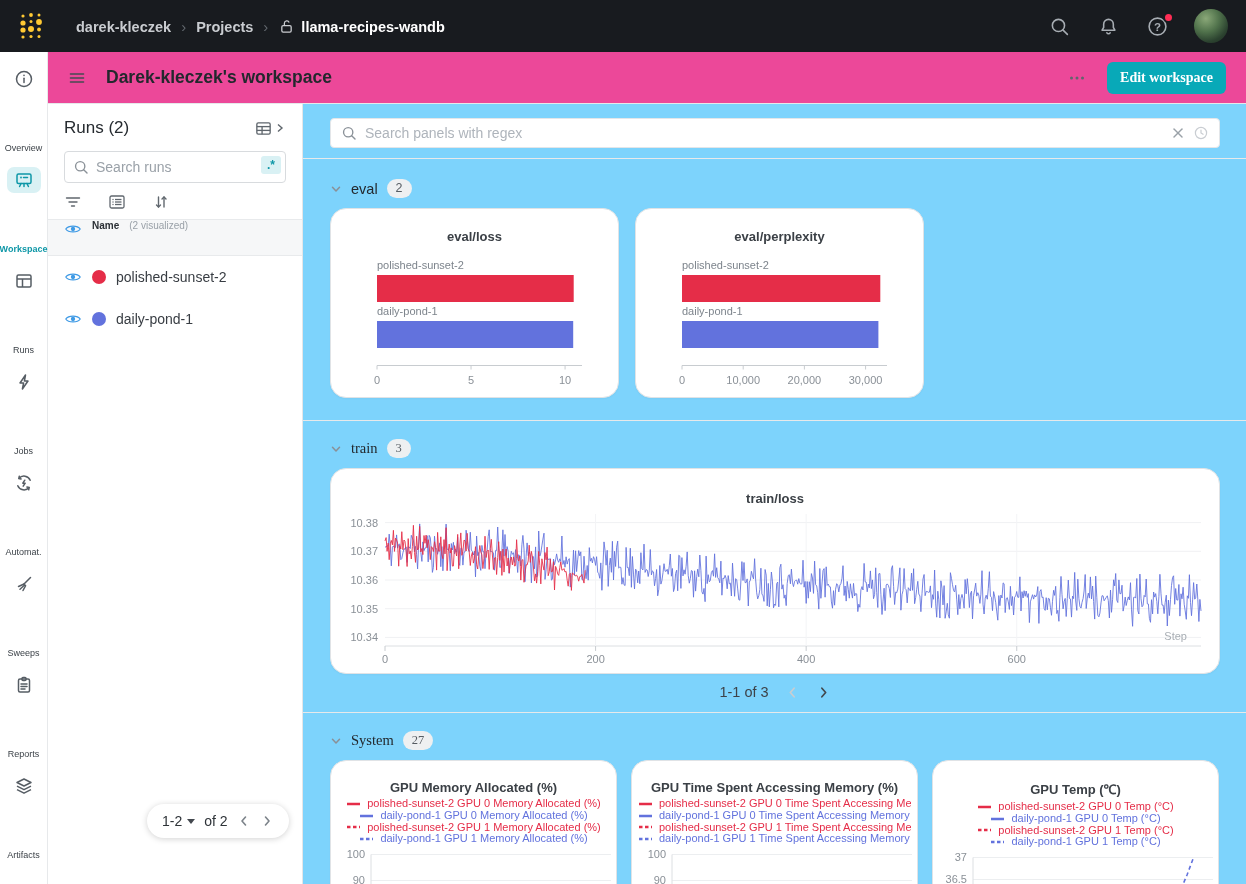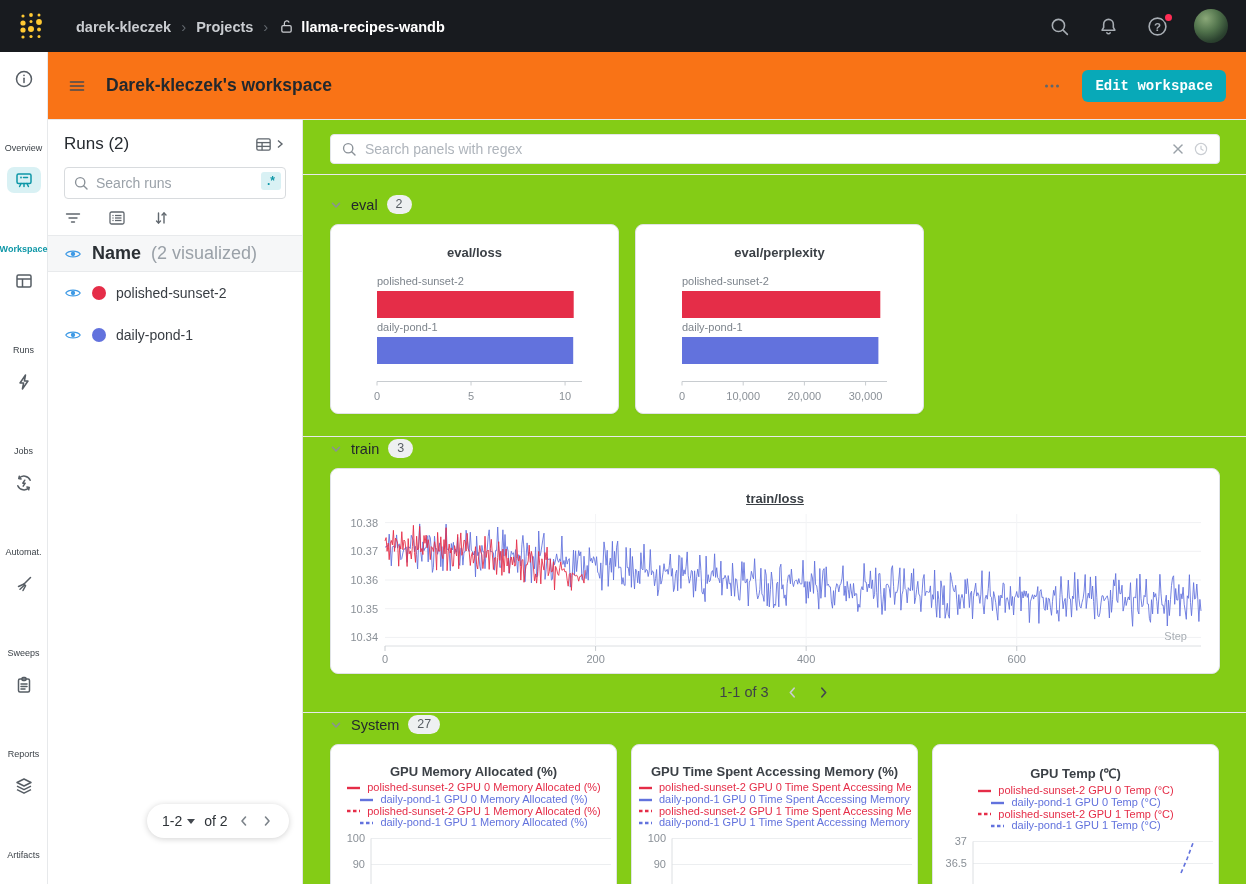--- a/index.html
+++ b/index.html
@@ -24,87 +24,87 @@
   
   .app { display:flex; height:832px; }
   .rail { width:48px; border-right:1px solid #e7e9eb; background:#fff; padding-top:8px; display:flex; flex-direction:column; align-items:center; }
   .rail-item { width:48px; padding:6px 0 8px; display:flex; flex-direction:column; align-items:center; gap:3px; cursor:pointer; }
   .rail-icon-box { padding:3px 7px; border-radius:7px; color:#565d64; display:flex; }
   .rail-label { font-size:9px; color:#3c4248;margin-top:48px; }
   .rail-item.active .rail-icon-box { background:#d9f1f4; color:#0e97a7; }
   .rail-item.active .rail-label { color:#0e97a7; font-weight:700; }
 
   .content { flex:1; display:flex; flex-direction:column; min-width:0; }
-  .ws-header { height:68px; background:#f97316; border-bottom:1px solid #e6e8ea; display:flex; align-items:center; padding:0 20px; flex:none; }
+  .ws-header { height:52px; background:#ec4899; border-bottom:1px solid #e6e8ea; display:flex; align-items:center; padding:0 20px; flex:none; }
   .menu-ic { color:#454b51; display:flex; cursor:pointer; }
   .ws-title { font-size:17.5px; font-weight:700; color:#23282d; margin-left:20px; }
   .ws-actions { margin-left:auto; display:flex; align-items:center; gap:18px; }
   .kebab { color:#5f666c; display:flex; cursor:pointer; padding:4px; }
-  .edit-btn { background:#08a9b8; color:#fff; border:none; border-radius:6px; font-family:Liberation Mono, monospace;
+  .edit-btn { background:#08a9b8; color:#fff; border:none; border-radius:6px; font-family:Liberation Serif, serif;
               font-size:14px; font-weight:700; padding:8px 13px; cursor:pointer; }
 
   .body-row { flex:1; display:flex; min-height:0; }
 
   
   .runs-panel { width:255px; flex:none; background:#fff; border-right:1px solid #e4e6e8; padding-top:14px; position:relative; }
   .runs-title-row { padding:0 16px; display:flex; align-items:center; justify-content:space-between; }
   .runs-title { font-size:17px; font-weight:500; color:#262b30; }
   .table-toggle { display:flex; align-items:center; gap:1px; color:#5f666d; cursor:pointer; }
   .search-wrap { margin:13px 16px 0; position:relative; }
   .search-wrap input { width:100%; height:32px; border:1px solid #d8dbde; border-radius:4px; padding:0 36px 0 31px;
                        font-family:inherit; font-size:14px; color:#33383d; outline:none; }
   .search-wrap input::placeholder { color:#9aa1a8; }
   .search-ic-sm { position:absolute; left:9px; top:8px; color:#8a9198; display:flex; }
   .regex-badge { position:absolute; right:5px; top:5px; background:#d9f1f4; color:#0e97a7; font-size:12px; font-weight:700;
                  padding:2px 6px; border-radius:3px; cursor:pointer; }
   .filter-row { margin:10px 16px 8px; display:flex; gap:26px; color:#60676e; }
   .filter-row span { display:flex; cursor:pointer; }
   .list-header { height:37px; background:#f6f7f8; border-top:1px solid #e8eaec; border-bottom:1px solid #e8eaec;
-                 display:flex; align-items:center; padding:0 16px; gap:10px; font-size:18px; }
+                 display:flex; align-items:flex-start; padding:0 16px; gap:10px; font-size:10px; }
   .eye { color:#3f9ae5; display:flex; cursor:pointer; }
   .name-label { font-weight:700; color:#2b3035; }
   .visualized { color:#9aa1a8; }
   .run-row { height:42px; display:flex; align-items:center; padding:0 16px; gap:10px; cursor:pointer; }
   .run-dot { width:14px; height:14px; border-radius:50%; flex:none; }
   .run-name { font-size:14px; color:#383d43; }
   .runs-pagination { position:absolute; left:99px; bottom:46px; background:#fff; border-radius:22px;
                      box-shadow:0 1px 6px rgba(0,0,0,0.18); padding:9px 15px; display:flex; align-items:center; gap:9px;
                      font-size:14px; color:#2e3338; white-space:nowrap; }
   .pg-range { display:flex; align-items:center; cursor:pointer; }
   .caret-down { width:0; height:0; border-left:4px solid transparent; border-right:4px solid transparent;
                 border-top:5px solid #43484e; margin-left:5px; }
   .pg-arrow { display:flex; color:#7c838a; cursor:pointer; }
 
   
-  .main { flex:1; background:#84cc16; padding:0 26px 0 27px; overflow:hidden; min-width:0; }
+  .main { flex:1; background:#7dd3fc; padding:0 26px 0 27px; overflow:hidden; min-width:0; }
   .panel-search { margin-top:14px; height:30px; background:#fff; border:1px solid #e3e6e9; border-radius:4px;
                   display:flex; align-items:center; padding:0 10px; gap:8px; }
   .panel-search input { flex:1; border:none; outline:none; font-family:inherit; font-size:14px; color:#33383d; background:transparent; }
   .panel-search input::placeholder { color:#aeb4bb; }
   .ps-ic { display:flex; color:#8a9198; }
   .ps-clear { display:flex; color:#9aa1a8; cursor:pointer; }
   .ps-history { display:flex; color:#c9cdd2; cursor:pointer; }
   .divider { border-top:1px solid #e7e9ea; margin-left:-27px; margin-right:-26px; }
   .d1 { margin-top:10px; } .d2 { margin-top:22px; } .d3 { margin-top:12px; }
 
   .section-head { margin-top:20px; display:flex; align-items:center; gap:9px; }
-  .section-head.tight { margin-top:2px; }
+  .section-head.tight { margin-top:18px;font-family:Liberation Serif, serif; }
   .chev { display:flex; color:#8a9097; cursor:pointer; }
   .sec-name { font-size:14.5px; color:#23282d; cursor:pointer; }
   .sec-badge { background:#eef0f1; color:#565c62; font-size:12.5px; line-height:17px; padding:1px 9px; border-radius:10px; }
 
   .cards-row { display:flex; gap:16px; margin-top:10px; align-items:flex-start; }
   .cards-row.sys { gap:14px; }
-  .panel-card { background:#fff; border:1px solid #e0e3e6; border-radius:8px; box-shadow:0 1px 2px rgba(0,0,0,0.03); }
+  .panel-card { background:#fff; border:1px solid #e0e3e6; border-radius:16px; box-shadow:0 1px 2px rgba(0,0,0,0.03); }
   .bar-card { width:289px; height:190px; display:flex; flex-direction:column; align-items:center; cursor:pointer; }
   .card-title { margin-top:20px; font-size:13px; font-weight:700; color:#3b4046; text-align:center; }
   .bar-card svg { margin-top:8px; display:block; }
 
   .train-card { width:100%; height:206px; margin-top:10px; cursor:pointer; }
-  .train-card .card-title { margin-top:22px;text-decoration:underline; }
+  .train-card .card-title { margin-top:22px; }
   .train-card svg { display:block; margin-top:2px; }
 
   .train-pg { display:flex; justify-content:center; align-items:center; gap:16px; margin-top:10px;
               font-size:14.5px; color:#3d4248; }
   .train-pg .pgl { color:#3d4248; }
   .pg-prev-dis { display:flex; color:#c9cdd1; }
   .pg-next-en { display:flex; color:#43484e; cursor:pointer; }
 
   .sys-card { width:287px; height:240px; display:flex; flex-direction:column; align-items:center; overflow:hidden; cursor:pointer; }
   .sys-card .card-title { margin-top:19px; }

